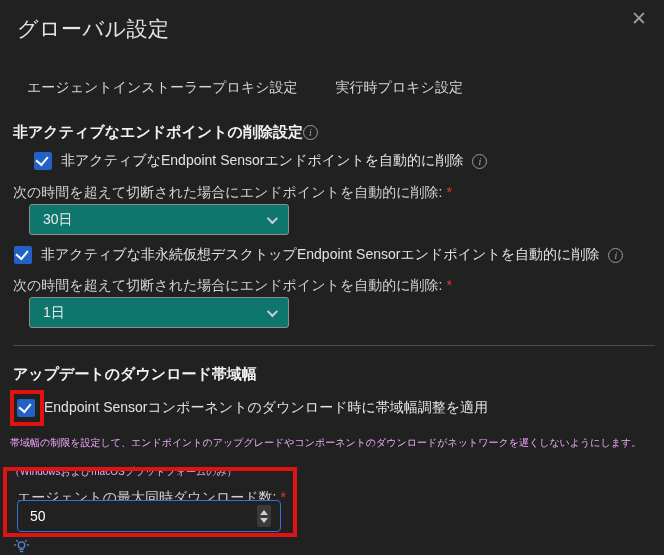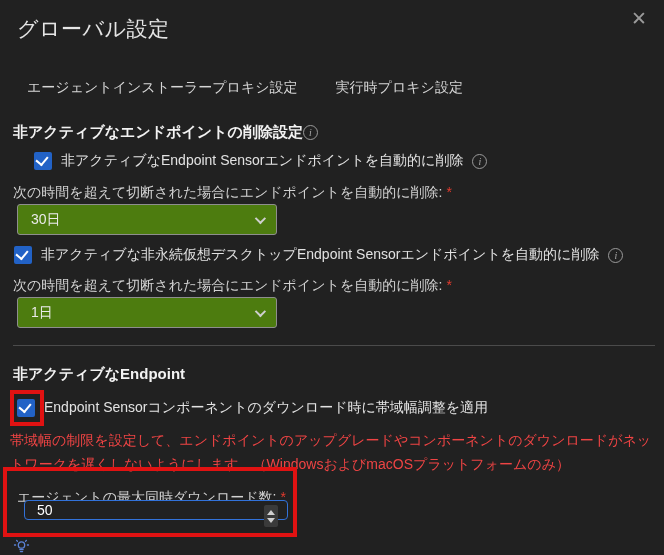--- a/index.html
+++ b/index.html
@@ -75,45 +75,46 @@
   .field-label { font-size: 14px; color: #d2d2d2; white-space: nowrap; }
   .l1 { left: 13px; top: 184px; }
   .l2 { left: 13px; top: 277px; }
   .l3 { left: 17px; top: 478px; margin-top: 11px; }
   .req { color: #e23b2e; margin-left: 4px; font-size: 14px; }
 
   
   .select-box {
     width: 260px; height: 31px;
     border: 1px solid #8e8e8e; border-radius: 3px;
-    background: #4d7c0f;
+    background: #0f766e;
     display: flex; align-items: center;
     padding: 0 13px; font-size: 14px; color: #eaeaea;
     cursor: pointer;
+    margin-left: 12px;
   }
   .s1 { left: 17px; top: 204px; }
   .s2 { left: 17px; top: 297px; }
   .chevron-down {
     margin-left: auto;
     width: 8px; height: 8px;
     border-right: 2px solid #cfcfcf; border-bottom: 2px solid #cfcfcf;
     transform: rotate(45deg) translateY(-2px);
   }
 
   
   .divider { left: 13px; top: 345px; width: 642px; height: 1px; background: #4b4b4b; }
 
   
   .description {
     left: 10px; top: 428px; width: 650px;
-    font-size: 14px; line-height: 24px; color: #ef4444;
-  }
-
-  
-  .num-wrap { left: 24px; top: 500px; width: 264px; height: 20px; }
+    font-size: 10px; line-height: 29px; color: #f0abfc;
+  }
+
+  
+  .num-wrap { left: 17px; top: 500px; width: 264px; height: 32px; }
   .num-input {
     width: 100%; height: 100%;
     background: #212121;
     border: 1px solid #3272d9; border-radius: 4px;
     color: #ffffff; font-size: 14px;
     padding: 0 34px 0 12px;
     font-family: "Liberation Sans", sans-serif;
     outline: none;
   }
   .spinner {
@@ -194,21 +195,21 @@
 </div>
 
 <div class="abs select-box s2">
   <span>1日</span>
   <span class="chevron-down"></span>
 </div>
 
 <div class="abs divider"></div>
 
 <div class="abs section-heading h2">
-  <span>非アクティブなEndpoint</span>
+  <span>アップデートのダウンロード帯域幅</span>
 </div>
 
 <div class="abs cb-row r3">
   <span class="checkbox">
     <span class="check-mark"></span>
   </span>
   <span class="cb-label">Endpoint Sensorコンポーネントのダウンロード時に帯域幅調整を適用</span>
 </div>
 
 <div class="abs description">帯域幅の制限を設定して、エンドポイントのアップグレードやコンポーネントのダウンロードがネットワークを遅くしないようにします。（WindowsおよびmacOSプラットフォームのみ）</div>

